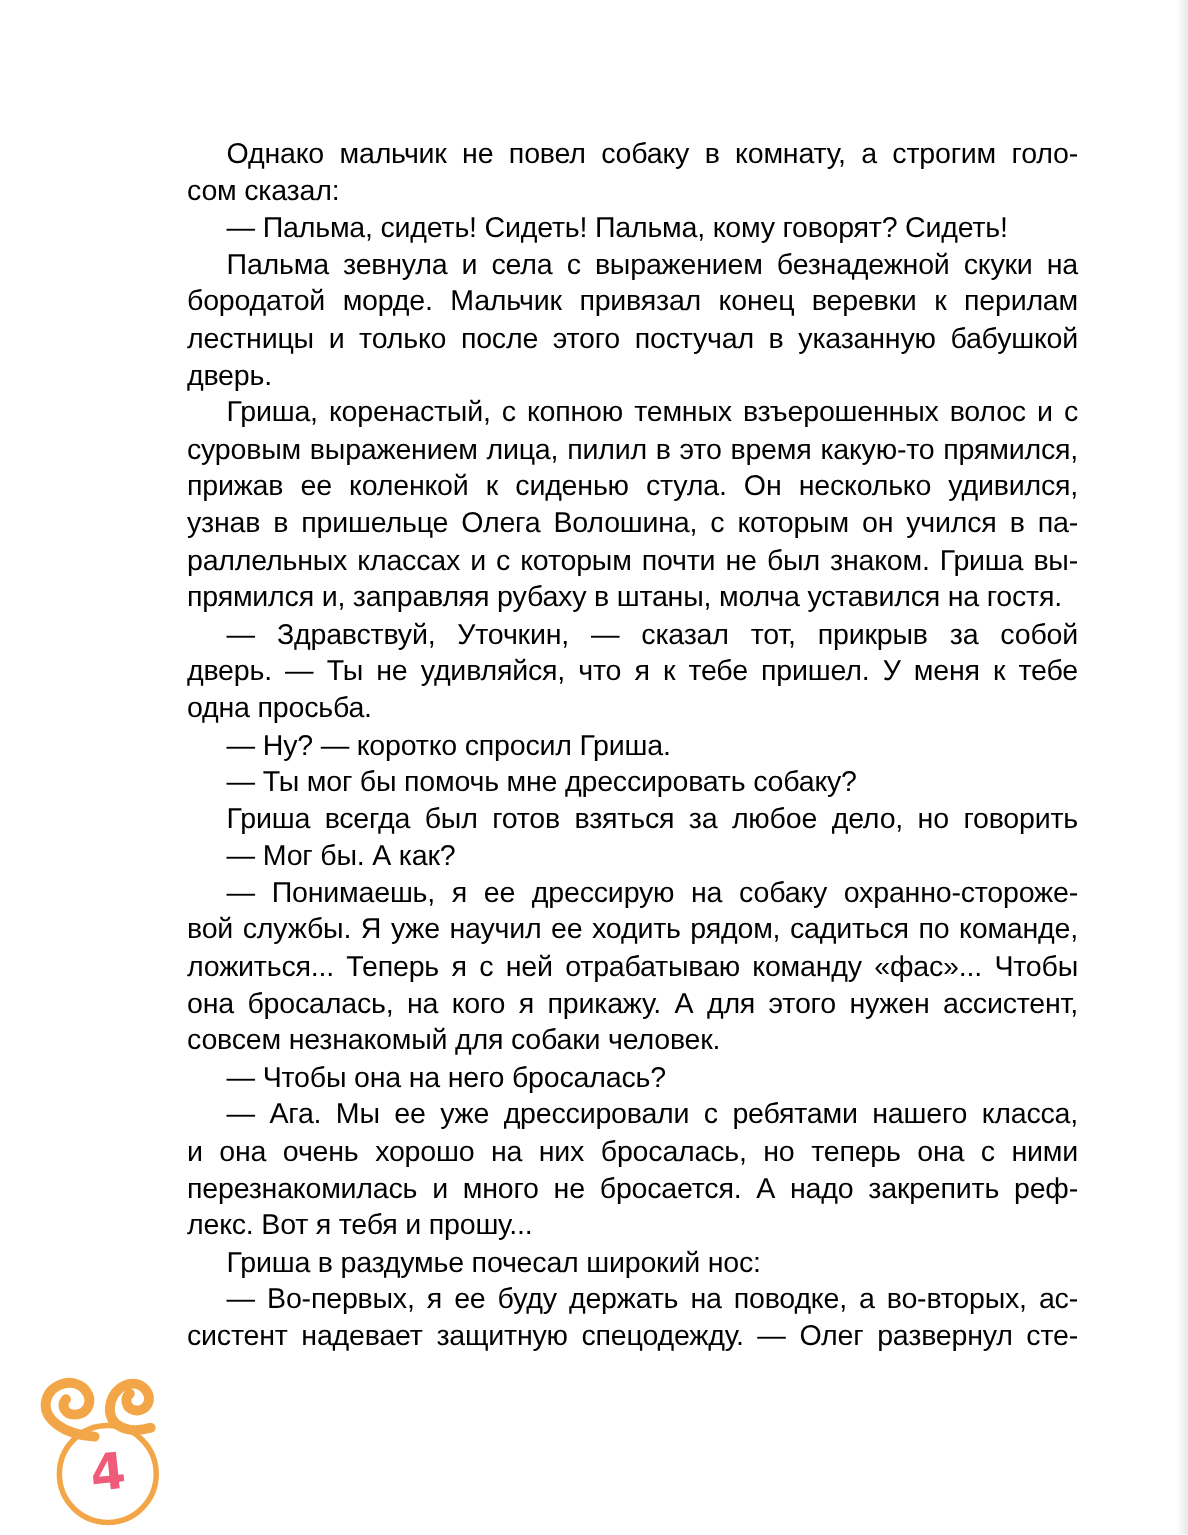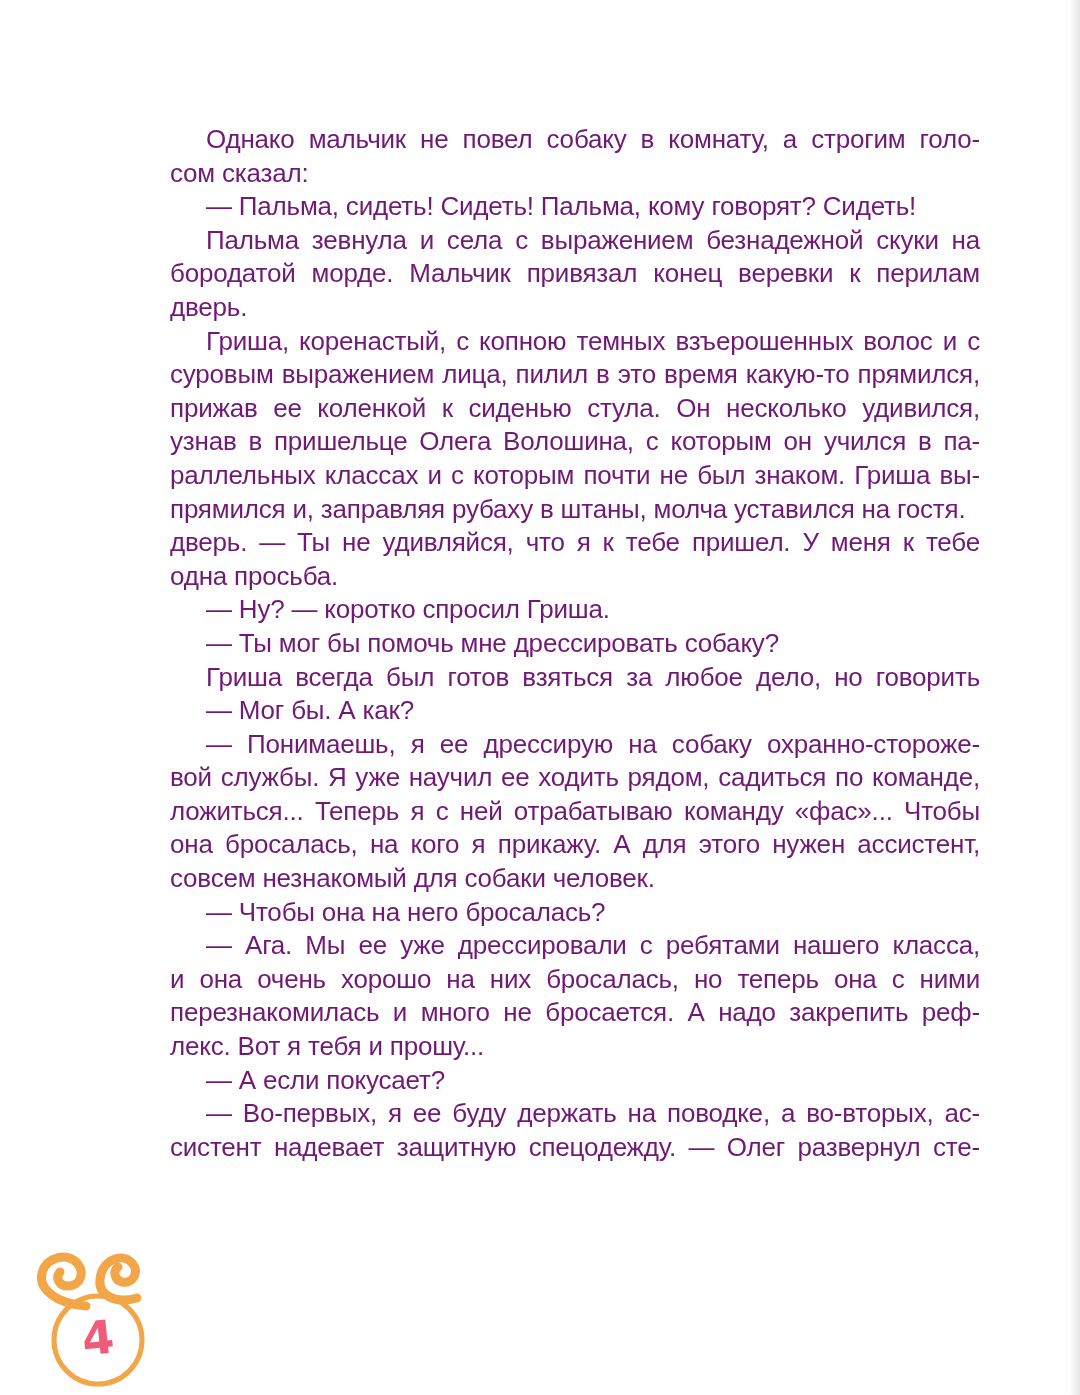--- a/index.html
+++ b/index.html
@@ -62,42 +62,44 @@
     width: 10px;
     height: 1395px;
     background: linear-gradient(to left, rgba(120,120,120,0.18), rgba(120,120,120,0));
   }
 </style>
 </head>
 <body>
 
 <div class="book-page" style="background: rgb(255, 255, 255);">
 
-  <div class="page-text" style="color: #701a75;">
+  <div class="page-text" style="color: #000000;">
       <div class="para">
         <div class="line first">Однако мальчик не повел собаку в комнату, а строгим голо-</div>
         <div class="line last">сом сказал:</div>
       </div>
       <div class="para">
         <div class="line first last">— Пальма, сидеть! Сидеть! Пальма, кому говорят? Сидеть!</div>
       </div>
       <div class="para">
         <div class="line first">Пальма зевнула и села с выражением безнадежной скуки на</div>
         <div class="line">бородатой морде. Мальчик привязал конец веревки к перилам</div>
+        <div class="line">лестницы и только после этого постучал в указанную бабушкой</div>
         <div class="line last">дверь.</div>
       </div>
       <div class="para">
         <div class="line first">Гриша, коренастый, с копною темных взъерошенных волос и с</div>
         <div class="line">суровым выражением лица, пилил в это время какую-то прямился,</div>
         <div class="line">прижав ее коленкой к сиденью стула. Он несколько удивился,</div>
         <div class="line">узнав в пришельце Олега Волошина, с которым он учился в па-</div>
         <div class="line">раллельных классах и с которым почти не был знаком. Гриша вы-</div>
         <div class="line last">прямился и, заправляя рубаху в штаны, молча уставился на гостя.</div>
       </div>
       <div class="para">
+        <div class="line first">— Здравствуй, Уточкин, — сказал тот, прикрыв за собой</div>
         <div class="line">дверь. — Ты не удивляйся, что я к тебе пришел. У меня к тебе</div>
         <div class="line last">одна просьба.</div>
       </div>
       <div class="para">
         <div class="line first last">— Ну? — коротко спросил Гриша.</div>
       </div>
       <div class="para">
         <div class="line first last">— Ты мог бы помочь мне дрессировать собаку?</div>
       </div>
       <div class="para">
@@ -116,21 +118,21 @@
       <div class="para">
         <div class="line first last">— Чтобы она на него бросалась?</div>
       </div>
       <div class="para">
         <div class="line first">— Ага. Мы ее уже дрессировали с ребятами нашего класса,</div>
         <div class="line">и она очень хорошо на них бросалась, но теперь она с ними</div>
         <div class="line">перезнакомилась и много не бросается. А надо закрепить реф-</div>
         <div class="line last">лекс. Вот я тебя и прошу...</div>
       </div>
       <div class="para">
-        <div class="line first last">— А если покусает?</div>
+        <div class="line first last">Гриша в раздумье почесал широкий нос:</div>
       </div>
       <div class="para">
         <div class="line first">— Во-первых, я ее буду держать на поводке, а во-вторых, ас-</div>
         <div class="line">систент надевает защитную спецодежду. — Олег развернул сте-</div>
       </div>
     </div>
 
   <div class="ornament">
     <svg width="116" height="146" viewBox="0 0 116 146">
 

